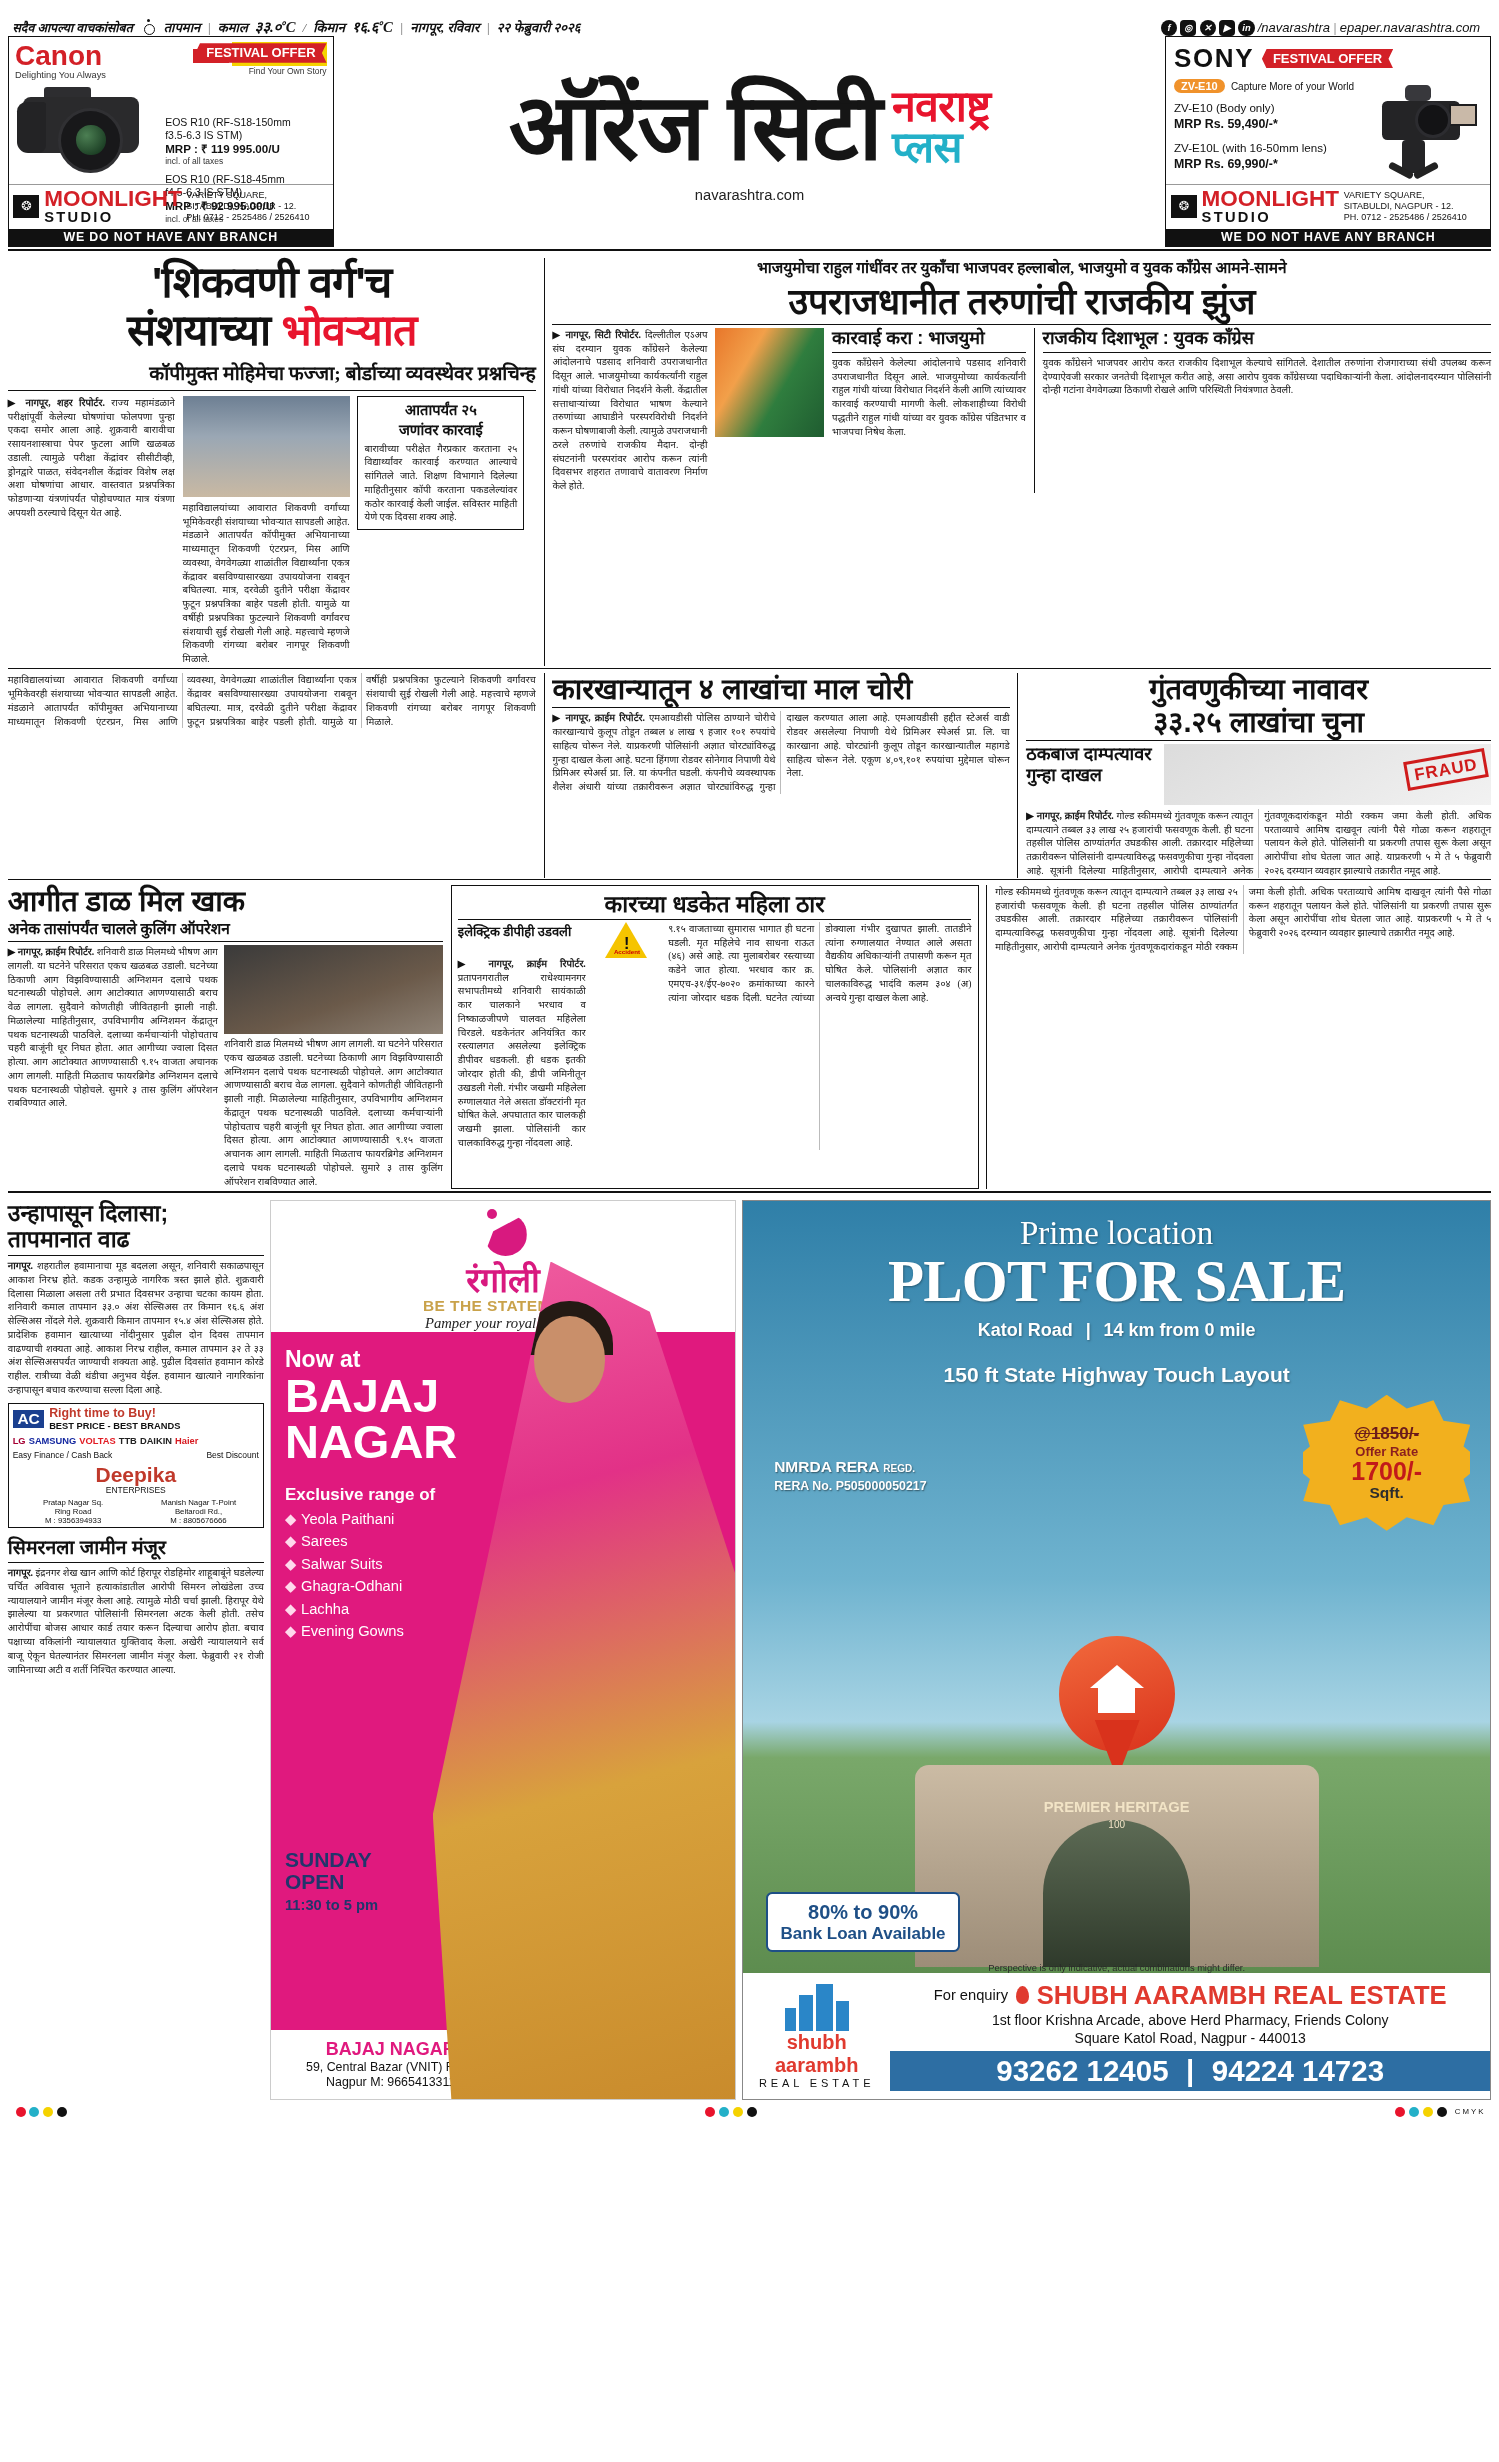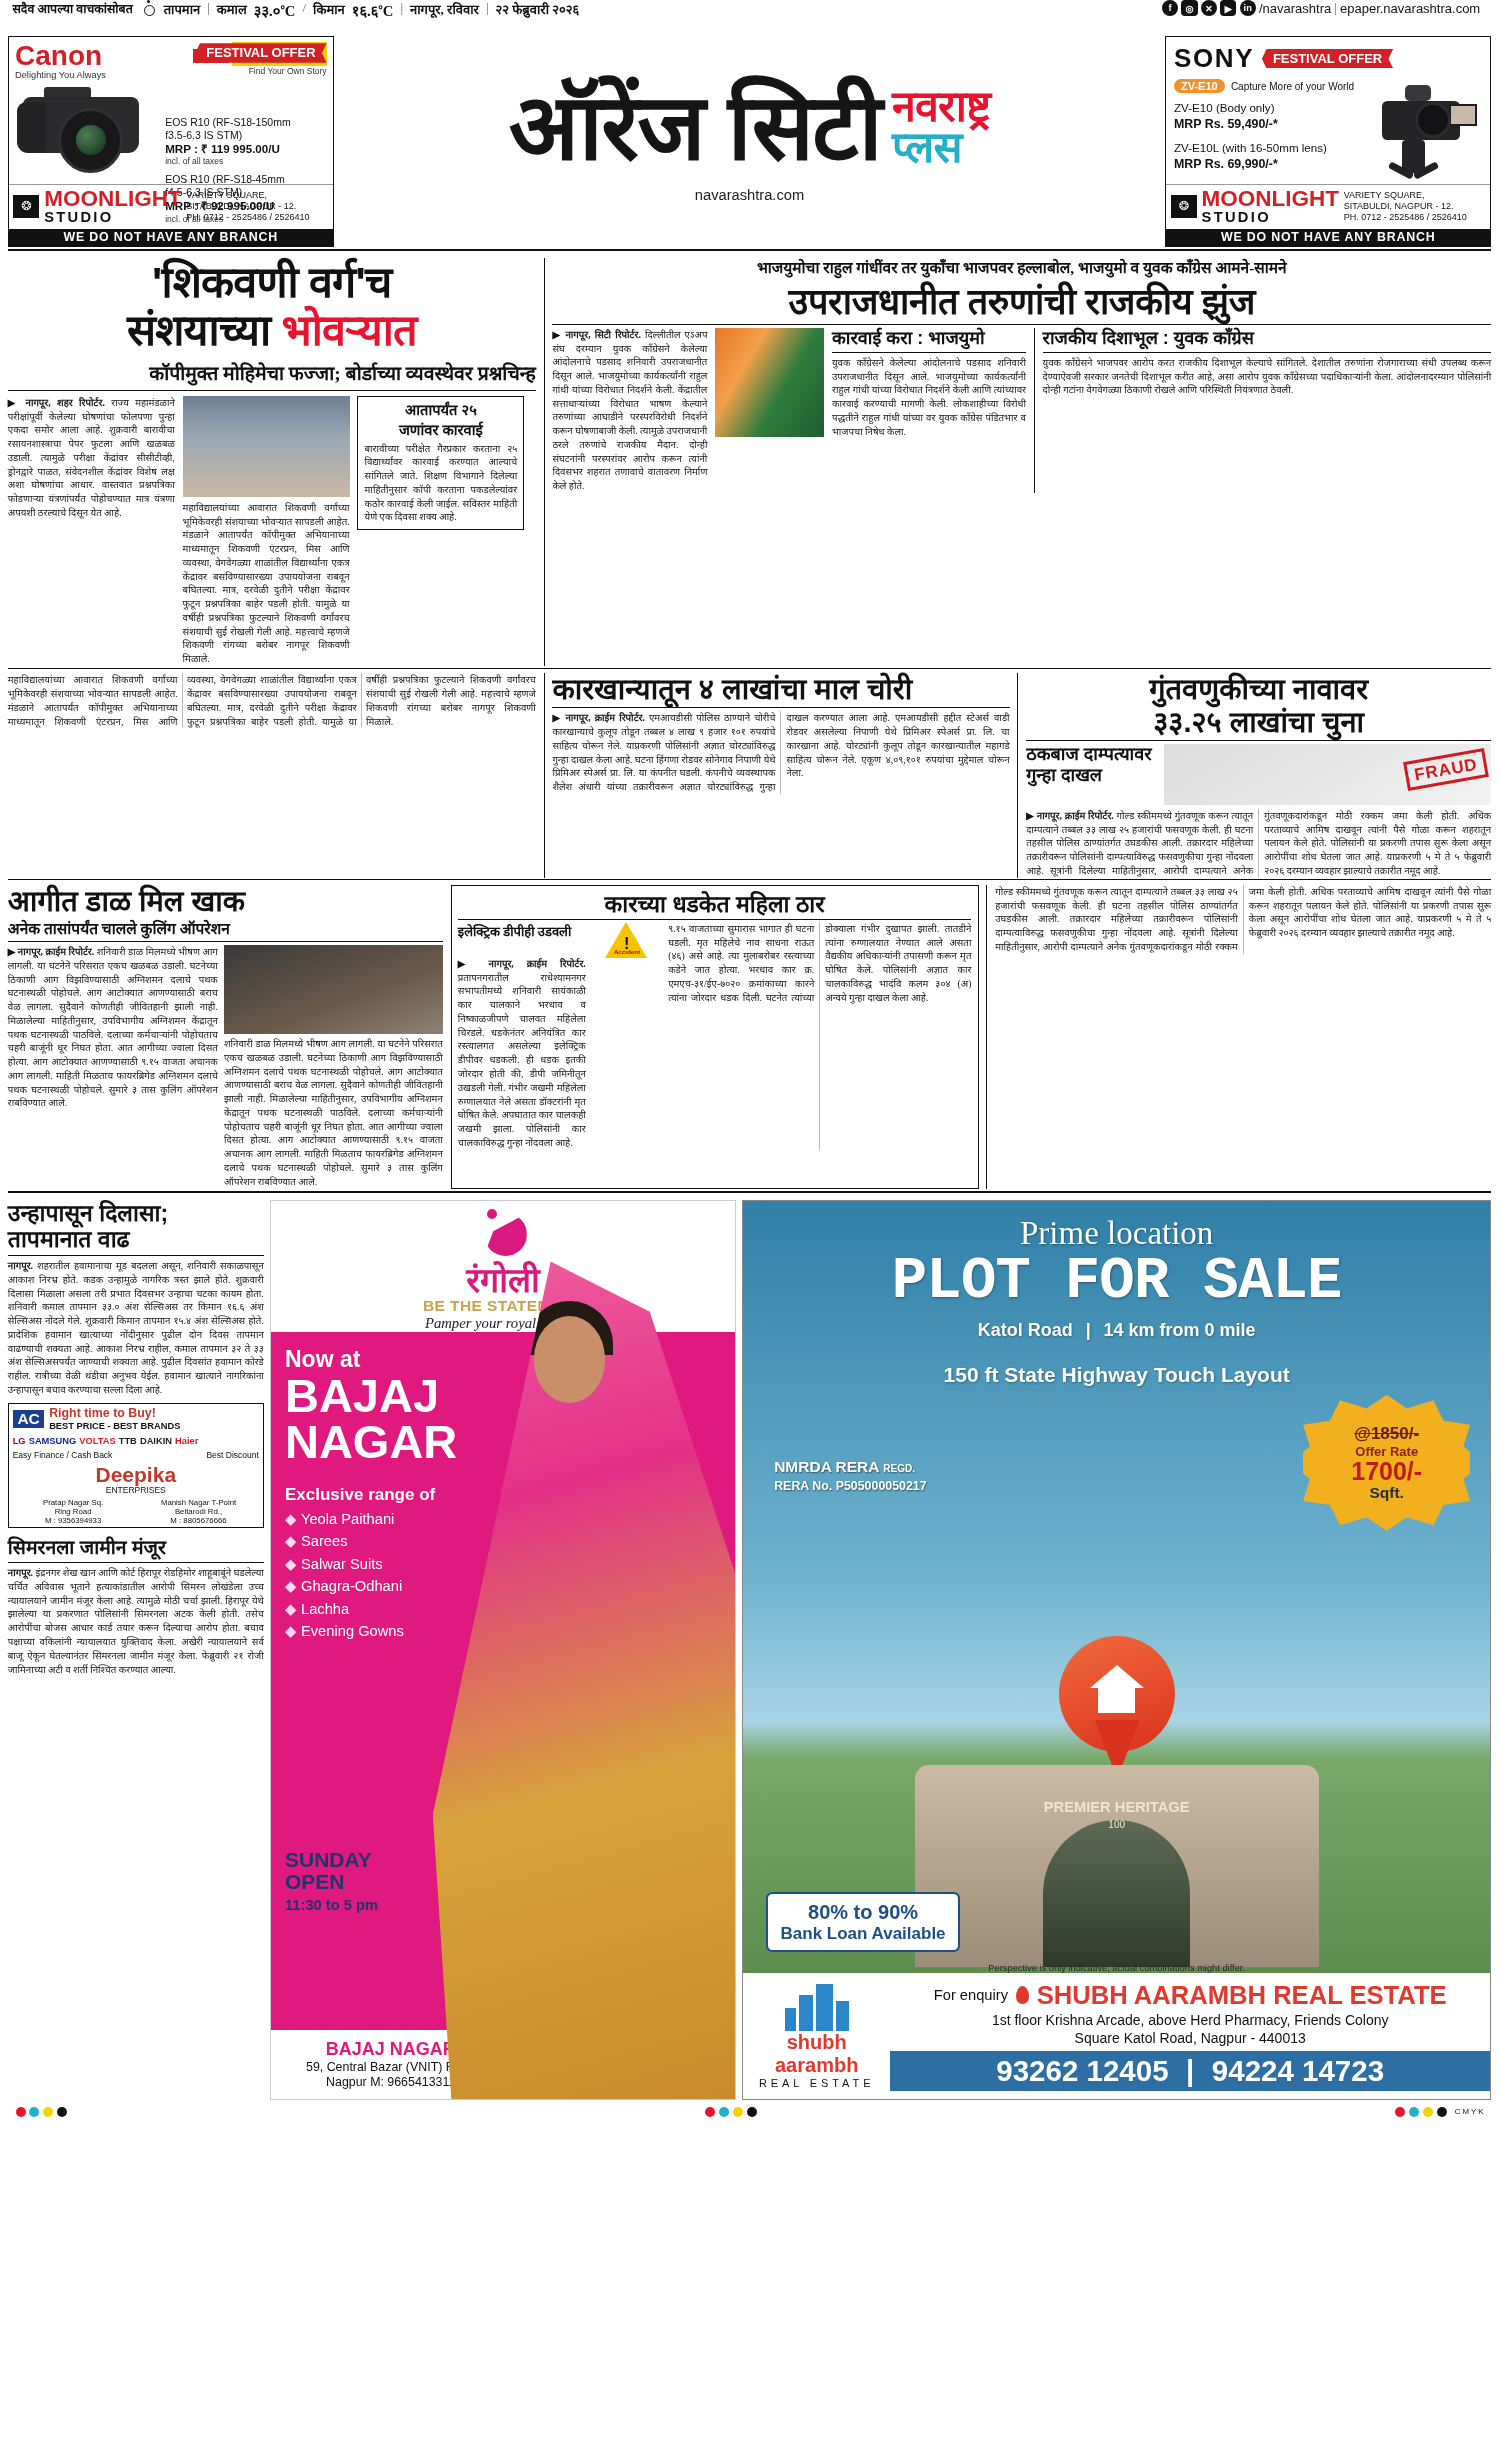--- a/index.html
+++ b/index.html
@@ -8,23 +8,23 @@
     background:#fff;
     font-family:"Liberation Serif", serif;
     color:#111;
     position:relative;
     overflow:hidden;
   }
   .page { width:1499px; height:2462px; position:relative; padding:0 7.8px; }
 
   
   .topbar{
-    display:flex; align-items:flex-start; gap:7px;
+    display:flex; align-items:flex-end; gap:7px;
     height:36px; padding:0 11px 0 4.7px;
-    font-size:13px; font-weight:bold; white-space:nowrap;
+    font-size:13px; font-weight:bold; white-space:nowrap;font-style:italic;
   }
   .topbar .tagline{ font-size:12.4px; font-weight:bold; }
   .sun-icon{ width:17px;height:17px;position:relative;display:inline-block; }
   .sun-icon:before{content:"";position:absolute;left:3.9px;top:4.7px;width:9.3px;height:9.3px;border:1.9px solid #111;border-radius:50%;}
   .sun-icon:after{content:"";position:absolute;left:7px;top:0;width:3.1px;height:3.1px;background:#111;border-radius:50%;}
   .temp{ font-size:14.7px; }
   .temp .deg{ font-size:8.5px; vertical-align:super; }
   .sep{ color:#666; font-weight:normal; }
   .social{ display:flex; gap:3.1px; align-items:center; margin-left:auto;}
   .sicon{ width:16.3px;height:16.3px;border-radius:50%;background:#111;color:#fff;
@@ -176,21 +176,21 @@
   .rf-col{ flex:1; text-align:center; }
   .rf-title{ color:#e0197e; font-family:"Liberation Sans",sans-serif; font-weight:bold; font-size:18px;}
   .rf-line{ font-family:"Liberation Sans",sans-serif; font-size:12.4px; line-height:1.25;}
   .rf-div{ width:0.8px; background:#d8b96a; }
 
   .plot{ flex:1; border:0.8px solid #888; position:relative; overflow:hidden;
          background:linear-gradient(180deg,#2f7fa8 0%,#6fb3cf 42%,#a8d4e4 58%,#79a86a 62%,#4d7c3f 100%); }
   .plot-head{ text-align:center; padding-top:14px; color:#fff;
               text-shadow:0.8px 0.8px 2.3px rgba(0,0,0,.35); }
   .plot-prime{ font-family:"Liberation Serif",serif; font-size:33px; }
-  .plot-title{ font-family:Liberation Mono, monospace; font-weight:bold; font-size:59px; letter-spacing:-0.8px; line-height:1;}
+  .plot-title{ font-family:Liberation Serif, serif; font-weight:bold; font-size:59px; letter-spacing:-0.8px; line-height:1;}
   .plot-sub{ font-family:"Liberation Sans",sans-serif; font-weight:bold; font-size:18px; margin-top:9.3px;}
   .plot-sub2{ font-family:"Liberation Sans",sans-serif; font-weight:bold; font-size:21px; margin-top:22px;}
   .rera{ position:absolute; left:31px; top:256px; color:#fff; font-family:"Liberation Sans",sans-serif;
          font-weight:bold; font-size:15.5px; line-height:1.35; text-shadow:0.8px 0.8px 1.6px rgba(0,0,0,.5);}
   .rera small{ font-size:10px; }
   .rate-burst{ position:absolute; right:20px; top:194px; width:167px; height:136px; }
   .burst-bg{ position:absolute; inset:0; background:#f2b01e;
              clip-path: polygon(50% 0,62% 10%,78% 4%,84% 19%,100% 22%,96% 38%,108% 50%,96% 62%,100% 78%,84% 81%,78% 96%,62% 90%,50% 100%,38% 90%,22% 96%,16% 81%,0 78%,4% 62%,-8% 50%,4% 38%,0 22%,16% 19%,22% 4%,38% 10%); }
   .burst-in{ position:absolute; inset:0; display:flex; flex-direction:column;
              align-items:center; justify-content:center; }

